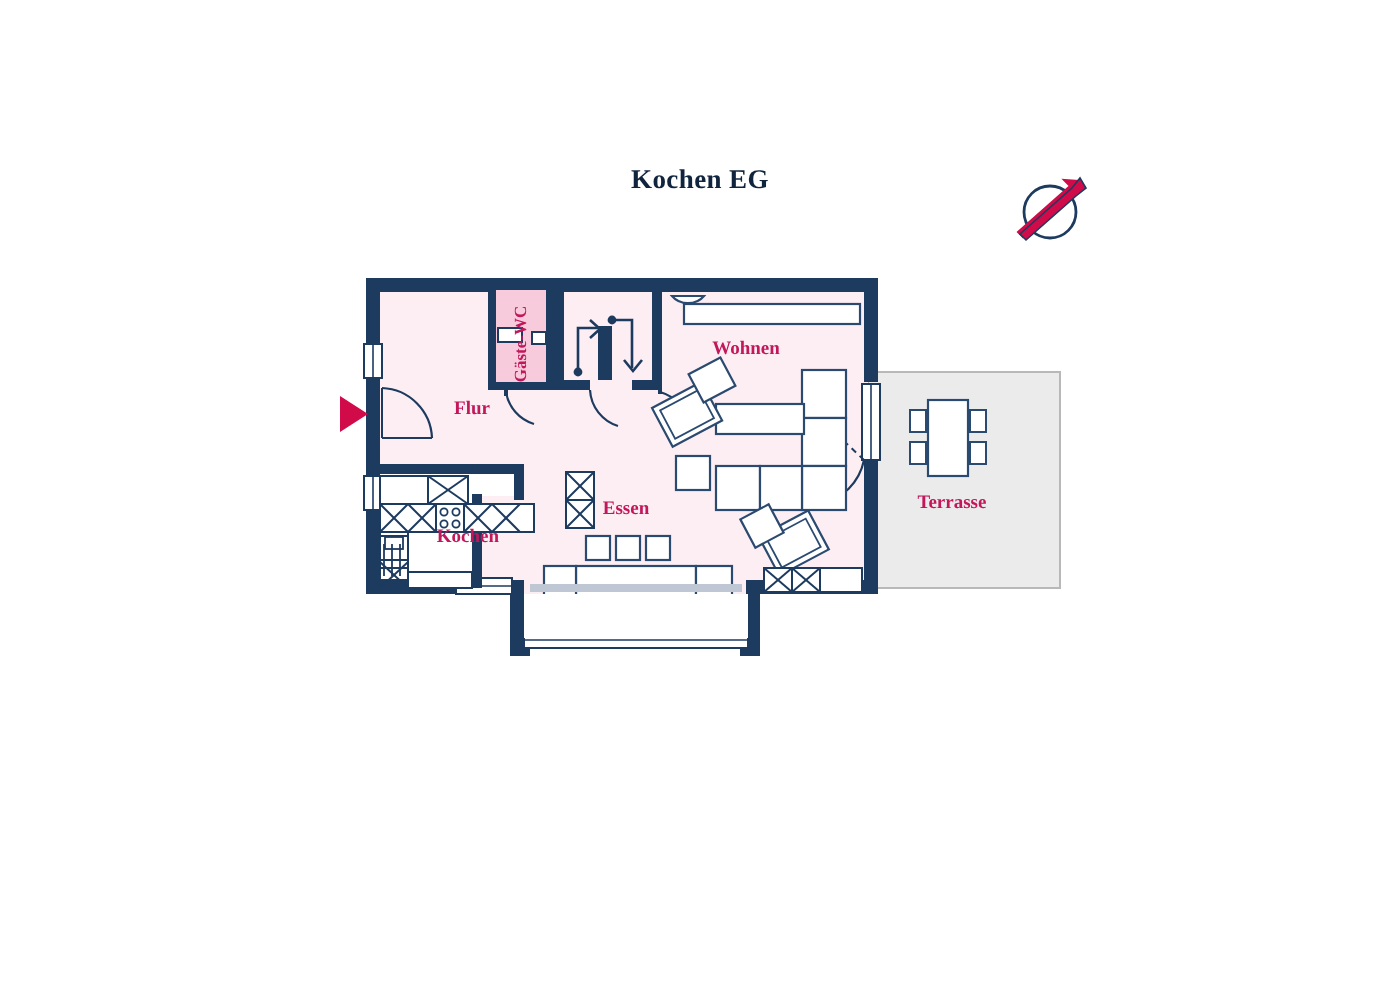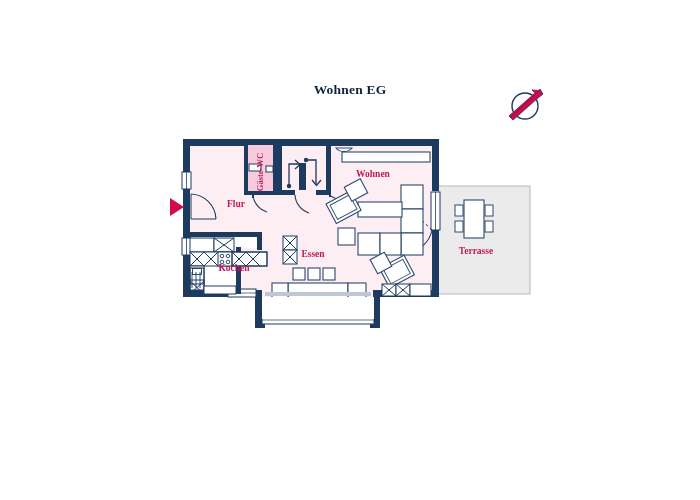--- a/index.html
+++ b/index.html
@@ -42,21 +42,21 @@
     position: absolute;
     left: 0;
     top: 0;
   }
 </style>
 </head>
 <body>
 
 <div id="root">
 
-  <div id="plan-title">Wohnen EG</div>
+  <div id="plan-title">Kochen EG</div>
 
   <svg id="compass" viewBox="0 0 46 40">
     <circle cx="23" cy="21" r="13" fill="none" stroke="#1d3a5f" stroke-width="1.4"></circle>
     <g>
       <polygon points="7,31 33,8 30,5 37,5.5 36,12 33.5,9.5 9.5,33.5" fill="#d10a4a" stroke="#d10a4a" stroke-width="1"></polygon>
       <polygon points="8,32 34,9 38,4 41,9 36,13 11,35" fill="#d10a4a" stroke="#1d3a5f" stroke-width="0.8"></polygon>
     </g>
   </svg>
 
   <svg id="floorplan-svg" width="700" height="500" viewBox="0 0 700 500">

